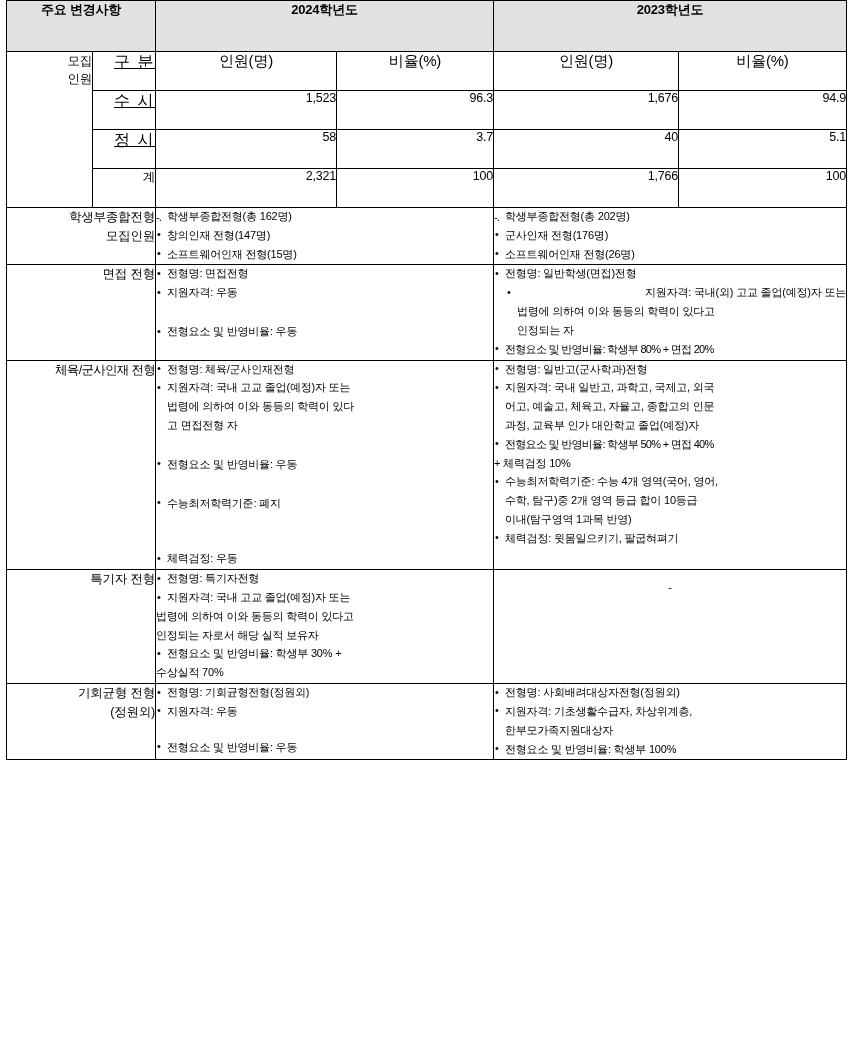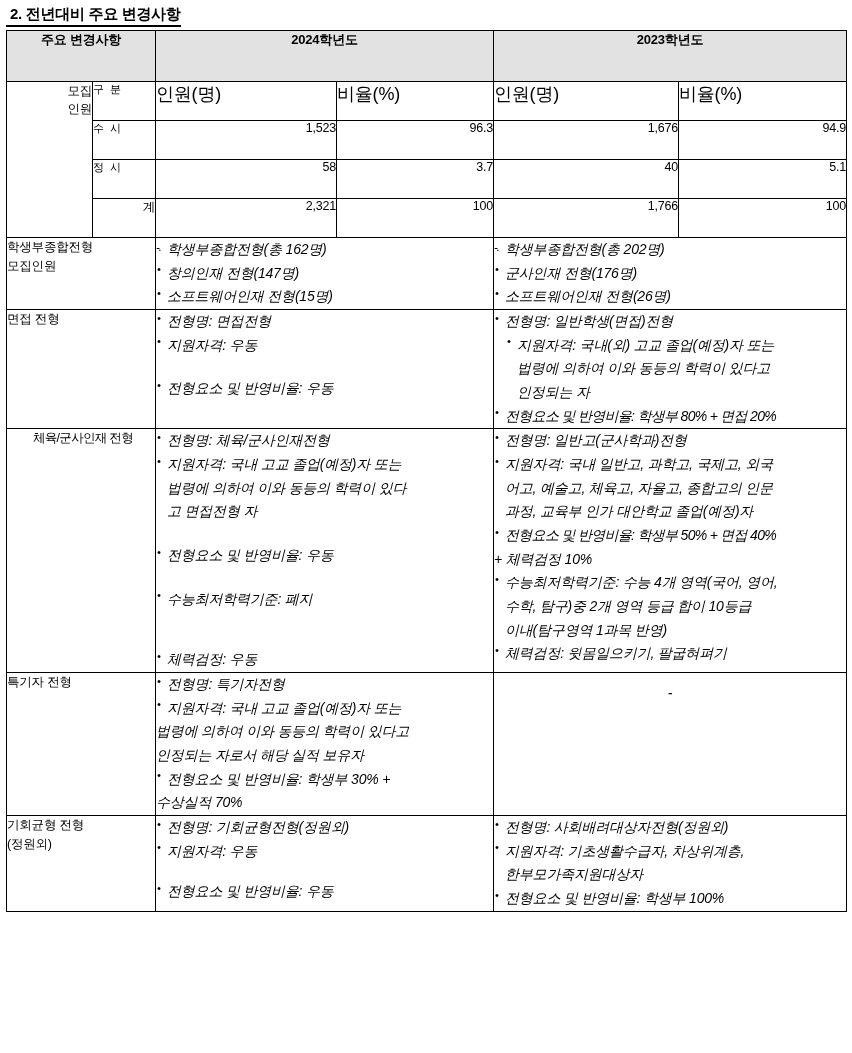--- a/index.html
+++ b/index.html
@@ -55,62 +55,62 @@
     background: #e2e2e2;
     text-align: center;
     vertical-align: middle;
     font-weight: bold;
     font-size: 13px;
     height: 50px;
     margin-top: 35px;
   }
 
   .subhd {
-    text-align: left;
+    text-align: center;
     vertical-align: middle;
-    font-size: 18px;
+    font-size: 15px;
     height: 38px;
   }
 
   .numcell {
     text-align: right;
     vertical-align: middle;
     height: 38px;
     font-size: 12.5px;
   }
 
   .rowlabel {
-    text-align: left;
+    text-align: right;
     vertical-align: top;
     padding-top: 9px;
     font-size: 12.5px;
     line-height: 1.55;
   }
 
   .grouplabel {
     text-align: right;
     vertical-align: top;
     padding-top: 9px;
     line-height: 1.45;
     font-size: 12.5px;
   }
 
   .sublabel {
-    text-align: left;
+    text-align: right;
     vertical-align: middle;
-    font-size: 11px;
+    font-size: 16px;
     letter-spacing: 1.5px;
+    text-decoration: underline;
   }
 
   .content {
     vertical-align: top;
     padding: 8px 7px 8px 8px;
     line-height: 1.62;
-    font-size: 14px;
-    font-style: italic;
+    font-size: 11px;
   }
   .content.center {
     text-align: center;
     vertical-align: top;
     padding-top: 9px;
   }
 
   ul.bl {
     list-style: none;
     margin: 0;
@@ -133,20 +133,21 @@
     left: 0px;
     font-size: 11.5px;
     letter-spacing: -1px;
   }
   ul.bl li.nobul { padding-left: 11px; }
   ul.bl li.nobul::before { content: ""; }
   ul.bl li.flush { padding-left: 0; }
   ul.bl li.flush::before { content: ""; }
   ul.bl li.indent1 {
     padding-left: 23px;
+    text-align: right;
   }
   ul.bl li.indent1::before { left: 13px; }
   ul.bl li.cont1 {
     padding-left: 23px;
   }
   ul.bl li.cont1::before { content: ""; }
   ul.bl li.pad-right {
     text-align: left;
     padding-left: 0;
     padding-right: 22px;
@@ -155,23 +156,20 @@
   .spacer { display: block; height: 19px; }
   .spacer.sm { height: 16px; }
   .spacer.lg { height: 36px; }
   .tight { letter-spacing: -0.7px; margin-left: 26px; }
 </style>
 </head>
 <body>
 
 <div class="page">
 
-  <div class="title-row">
-    <div class="doc-title">2. 전년대비 주요 변경사항</div>
-  </div>
 
   <table class="main">
     <colgroup>
       <col style="width:86px">
       <col style="width:63px">
       <col style="width:181px">
       <col style="width:157px">
       <col style="width:185px">
       <col style="width:168px">
     </colgroup>

